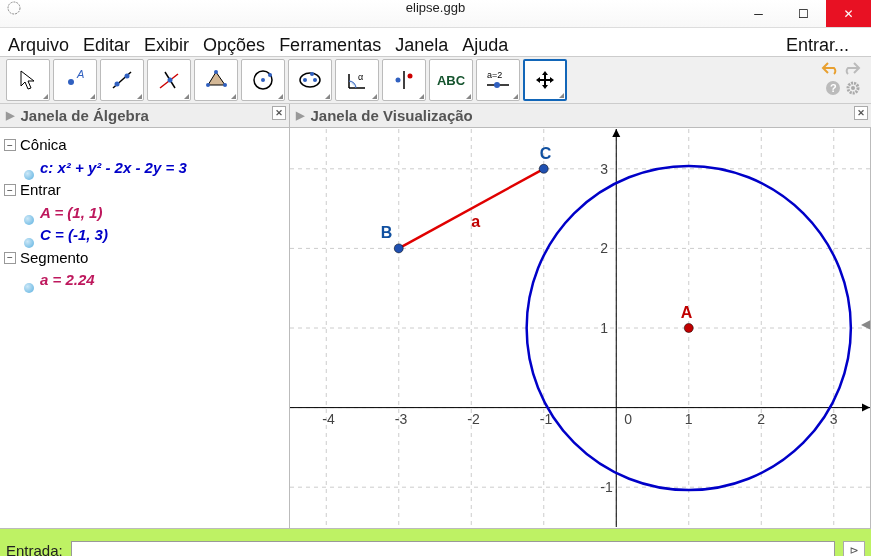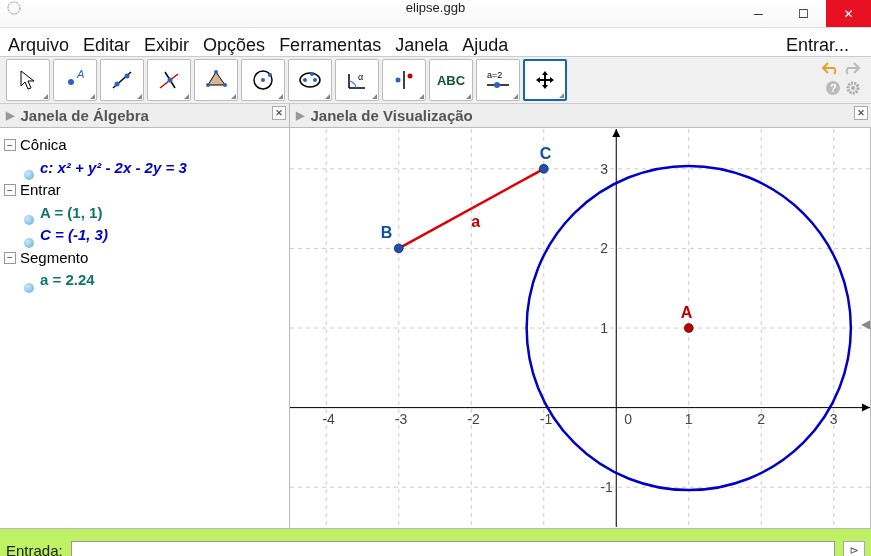--- a/index.html
+++ b/index.html
@@ -28,21 +28,21 @@
   .sidebar { width: 290px; border-right: 1px solid #bbb; display: flex; flex-direction: column; }
   .panel-header { background: #eee; border-bottom: 1px solid #bbb; padding: 3px 6px; font-weight: bold; font-size: 15px; color: #555; display: flex; align-items: center; position: relative; }
   .panel-header .tri { margin-right: 6px; color: #999; font-size: 11px; }
   .panel-close { position: absolute; right: 3px; top: 2px; width: 14px; height: 14px; border: 1px solid #aaa; font-size: 9px; display: flex; align-items: center; justify-content: center; background: #fff; }
   .tree { padding: 6px 4px; font-size: 15px; line-height: 1.5; }
   .tree-cat { display: flex; align-items: center; }
   .tree-toggle { width: 12px; height: 12px; border: 1px solid #999; font-size: 10px; display: inline-flex; align-items: center; justify-content: center; margin-right: 4px; background: #fff; color: #333; }
   .tree-item { padding-left: 20px; display: flex; align-items: flex-end; }
   .bullet { width: 10px; height: 10px; border-radius: 50%; background: radial-gradient(circle at 35% 35%, #cde8f7, #5ab0e0); display: inline-block; margin-right: 6px; flex-shrink: 0; position: relative; top: 1px;}
   .blue-bold { color: #0000c8; font-weight: bold; font-style: italic; }
-  .red-bold { color: #0f766e; font-weight: bold; }
+  .red-bold { color: #be185d; font-weight: bold; font-style: italic; }
   
   .graphics { flex: 1; display: flex; flex-direction: column; position: relative; }
   .graphics-body { flex: 1; position: relative; background: #fff; overflow: hidden; border-right: 1px solid #bbb;}
   .side-tri { position: absolute; right: 0; top: 50%; width: 10px; height: 16px; color: #888; font-size: 12px; display: flex; align-items: center; }
   
   .bottombar { height: 44px; border-top: 1px solid #bbb; background: #bef264; display: flex; align-items: center; padding: 0 6px; gap: 8px; }
   .bottombar label { font-size: 15px; color: #222; }
   .bottombar input { flex: 1; height: 20px; border: 1px solid #999; background: #fff; padding: 0 4px; font-size: 13px; }
   .enter-btn { width: 22px; height: 20px; border: 1px solid #aaa; background: #fff; display: flex; align-items: center; justify-content: center; font-size: 11px; color: #555;}
   

